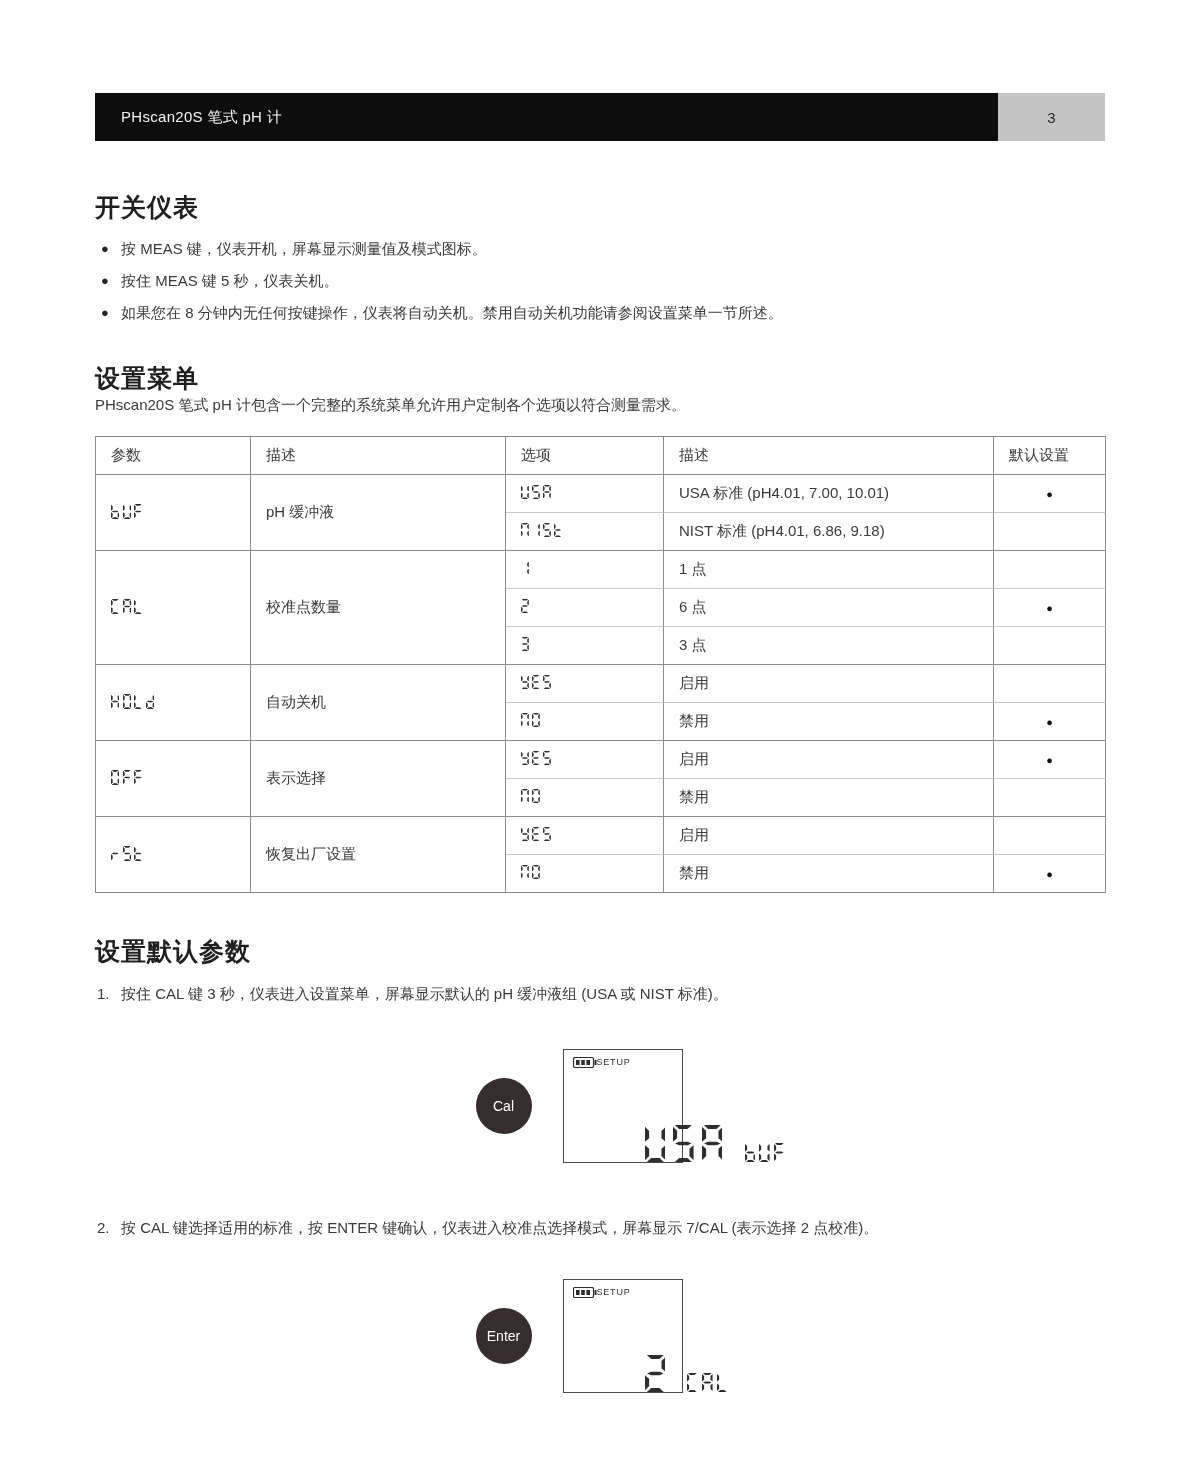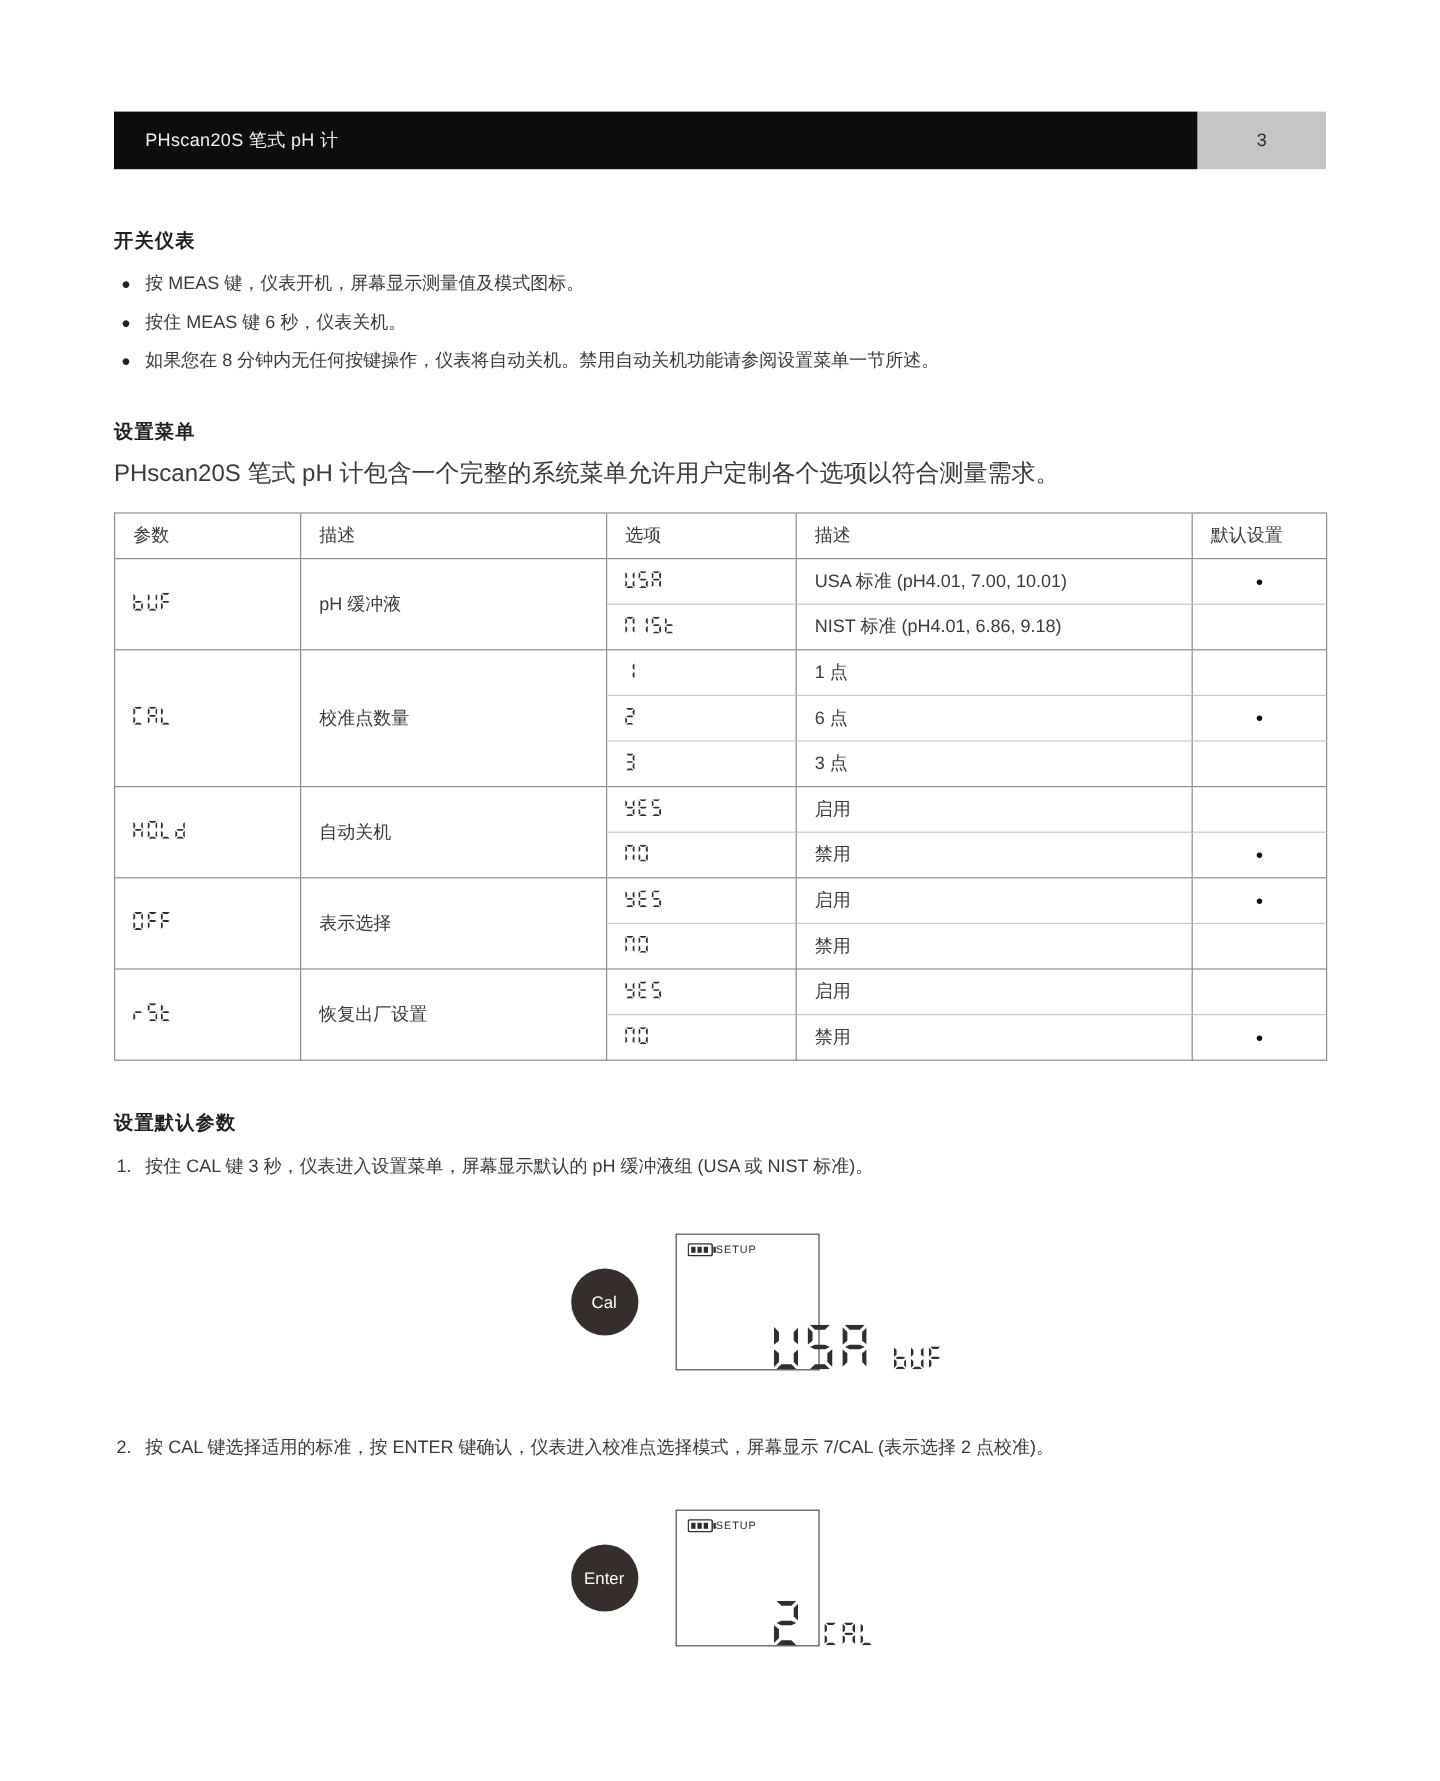--- a/index.html
+++ b/index.html
@@ -19,28 +19,28 @@
   .content{width:1010px;margin:0 auto 0 95px;}
 
   
   .header-bar{display:flex;height:48px;margin-top:93px;}
   .header-black{flex:1;background:var(--header-bar);color:#f2f2f2;display:flex;align-items:center;
     padding-left:26px;font-size:15px;letter-spacing:.3px;}
   .header-page{width:107px;background:var(--page-box);color:#2a2a2a;display:flex;align-items:center;
     justify-content:center;font-size:15px;}
 
   
-  h2.sec{font-size:16px;font-weight:700;color:var(--heading);letter-spacing:1px;}
+  h2.sec{font-size:25px;font-weight:700;color:var(--heading);letter-spacing:1px;}
   .h-power{margin-top:50px;}
   .h-menu{margin-top:40px;}
   .h-defaults{margin-top:42px;}
   .bullets{margin-top:16px;}
   .bullet{display:flex;align-items:flex-start;font-size:15px;line-height:18px;margin-bottom:14px;color:var(--text);}
   .bullet .dot{width:26px;flex:0 0 26px;padding-left:6px;font-size:13px;line-height:18px;color:#222;}
-  .intro{margin-top:15px;font-size:20px;line-height:19px;}
+  .intro{font-size:15px;line-height:19px;}
   .step{display:flex;align-items:flex-start;font-size:15px;line-height:19px;margin-top:16px;}
   .step .num{width:26px;flex:0 0 26px;padding-left:2px;}
 
   
   table.settings{margin-top:22px;border-collapse:separate;border-spacing:0;width:1010px;
     border-left:1px solid var(--border-dark);border-top:1px solid var(--border-dark);
     font-size:15px;color:var(--text);table-layout:fixed;}
   table.settings col.c1{width:155px;} table.settings col.c2{width:255px;}
   table.settings col.c3{width:158px;} table.settings col.c4{width:330px;}
   table.settings col.c5{width:112px;}
@@ -84,21 +84,21 @@
     </div>
 
     <h2 class="sec h-power">开关仪表</h2>
     <div class="bullets">
       <div class="bullet">
         <span class="dot">●</span>
         <span>按 MEAS 键，仪表开机，屏幕显示测量值及模式图标。</span>
       </div>
       <div class="bullet">
         <span class="dot">●</span>
-        <span>按住 MEAS 键 6 秒，仪表关机。</span>
+        <span>按住 MEAS 键 5 秒，仪表关机。</span>
       </div>
       <div class="bullet">
         <span class="dot">●</span>
         <span>如果您在 8 分钟内无任何按键操作，仪表将自动关机。禁用自动关机功能请参阅设置菜单一节所述。</span>
       </div>
     </div>
 
     <h2 class="sec h-menu">设置菜单</h2>
     <p class="intro">PHscan20S 笔式 pH 计包含一个完整的系统菜单允许用户定制各个选项以符合测量需求。</p>
 

